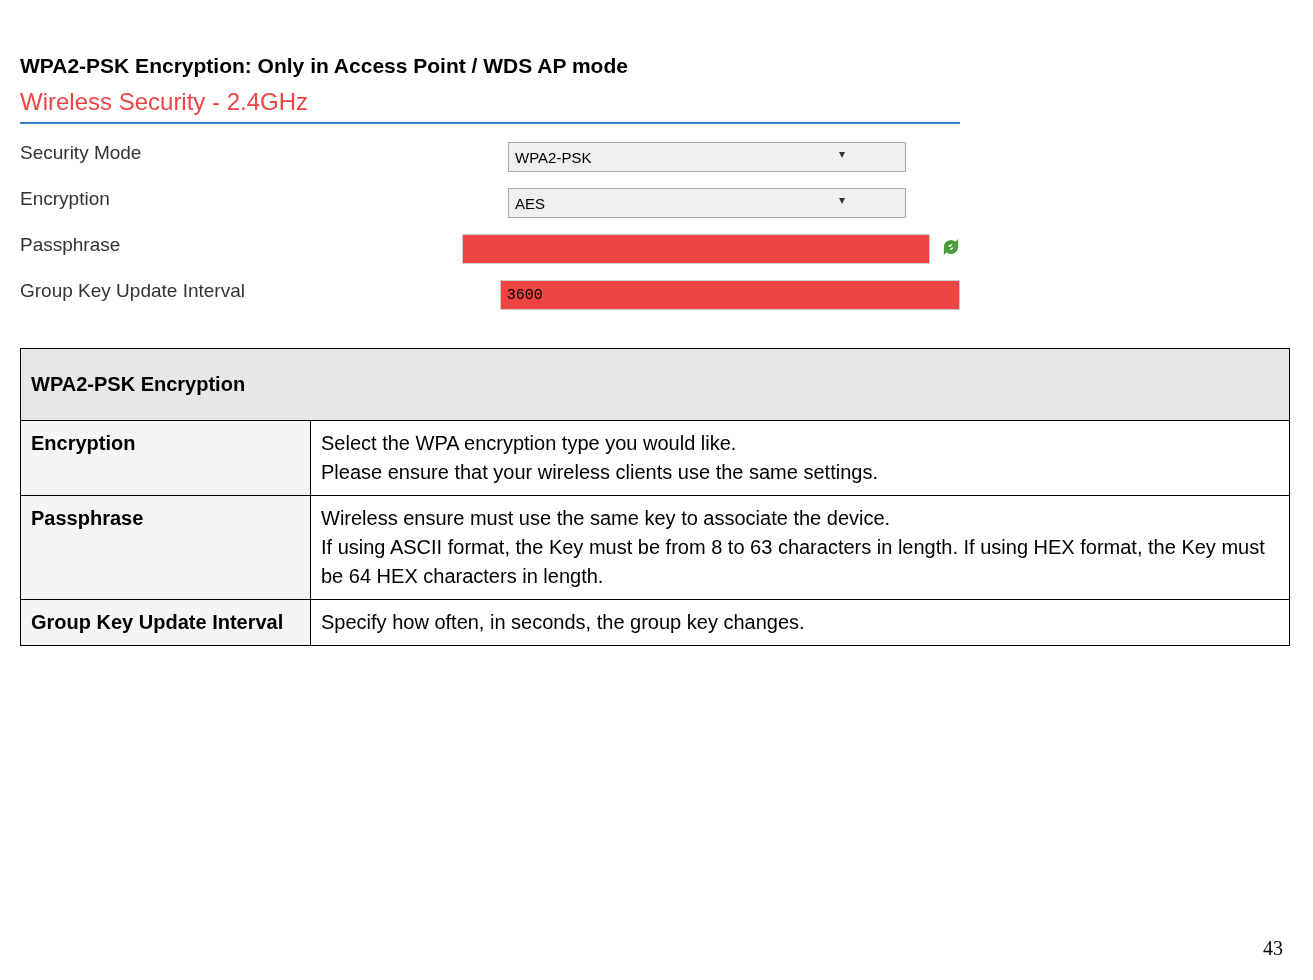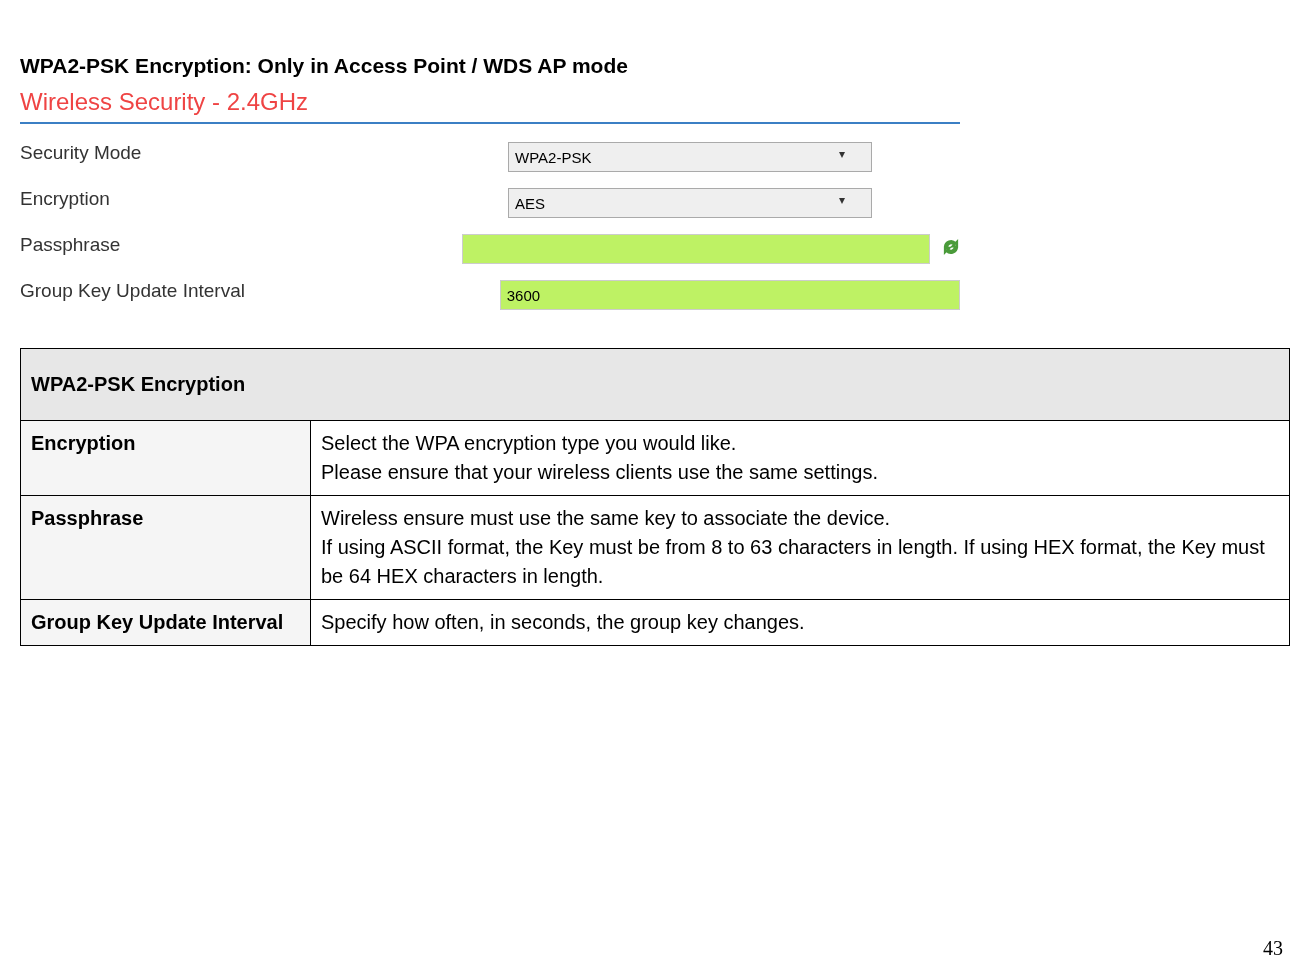--- a/index.html
+++ b/index.html
@@ -45,21 +45,21 @@
       width: 940px;
     }
     .form-label {
       width: 488px;
       font-size: 19px;
       color: #333;
       font-family: Arial, sans-serif;
       font-weight: 400;
     }
     .form-select {
-      width: 364px;
+      width: 398px;
       height: 30px;
       font-size: 15px;
       font-family: Arial, sans-serif;
       border: 1px solid #aaa;
       background: #efefef;
       padding: 2px 6px;
       appearance: none;
       -webkit-appearance: none;
       position: relative;
     }
@@ -73,24 +73,24 @@
       right: 8px;
       top: 5px;
       font-size: 12px;
       color: #333;
       pointer-events: none;
     }
     .form-input {
       width: 468px;
       height: 30px;
       font-size: 15px;
-      font-family: Liberation Sans, sans-serif;
+      font-family: Liberation Mono, monospace;
       border: 1px solid #ccc;
       padding: 2px 6px;
-      background: #bef264;
+      background: #ef4444;
     }
     .input-row {
       display: flex;
       align-items: center;
       gap: 12px;
     }
     .refresh-icon svg {
       width: 18px;
       height: 18px;
     }

